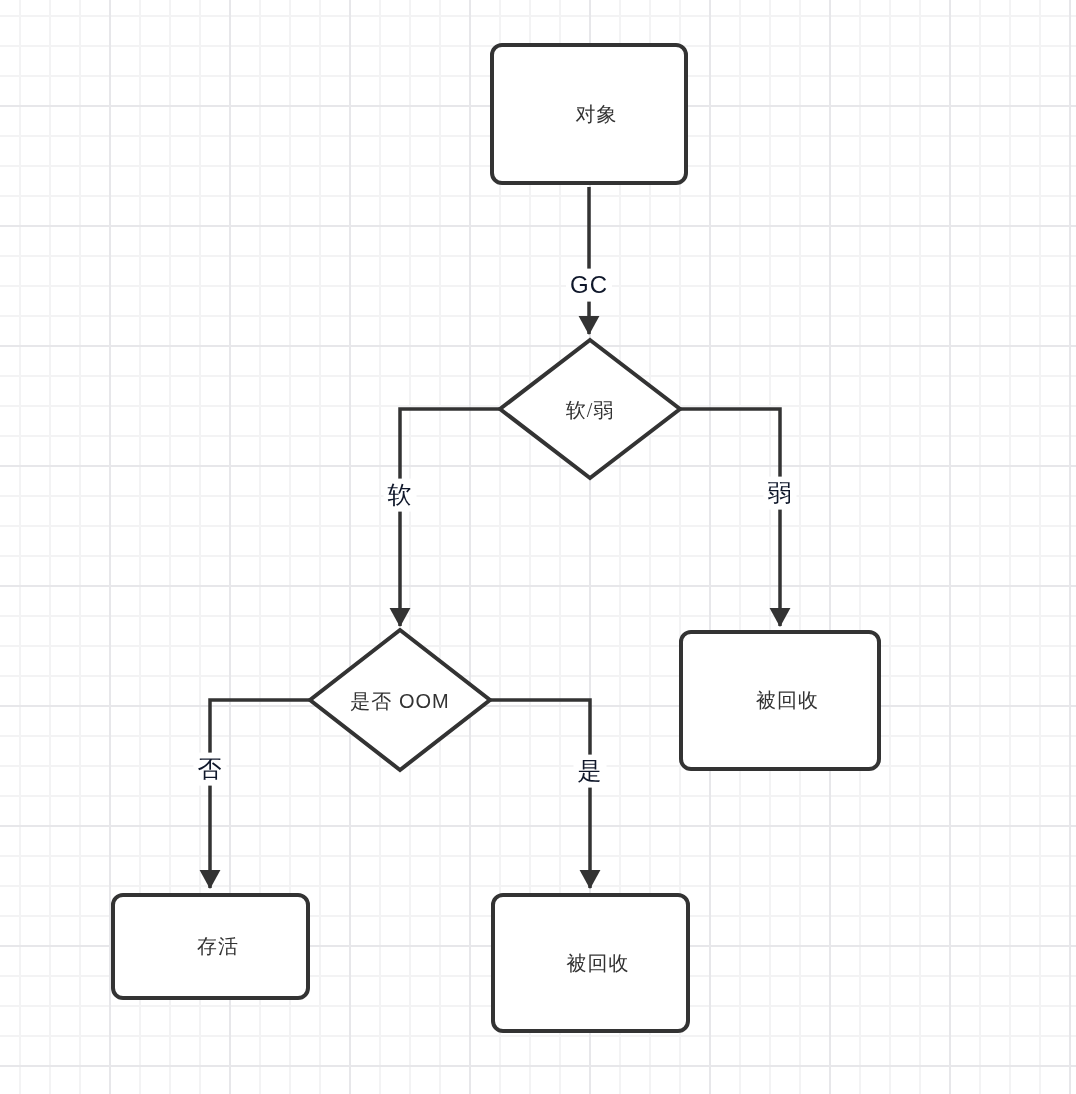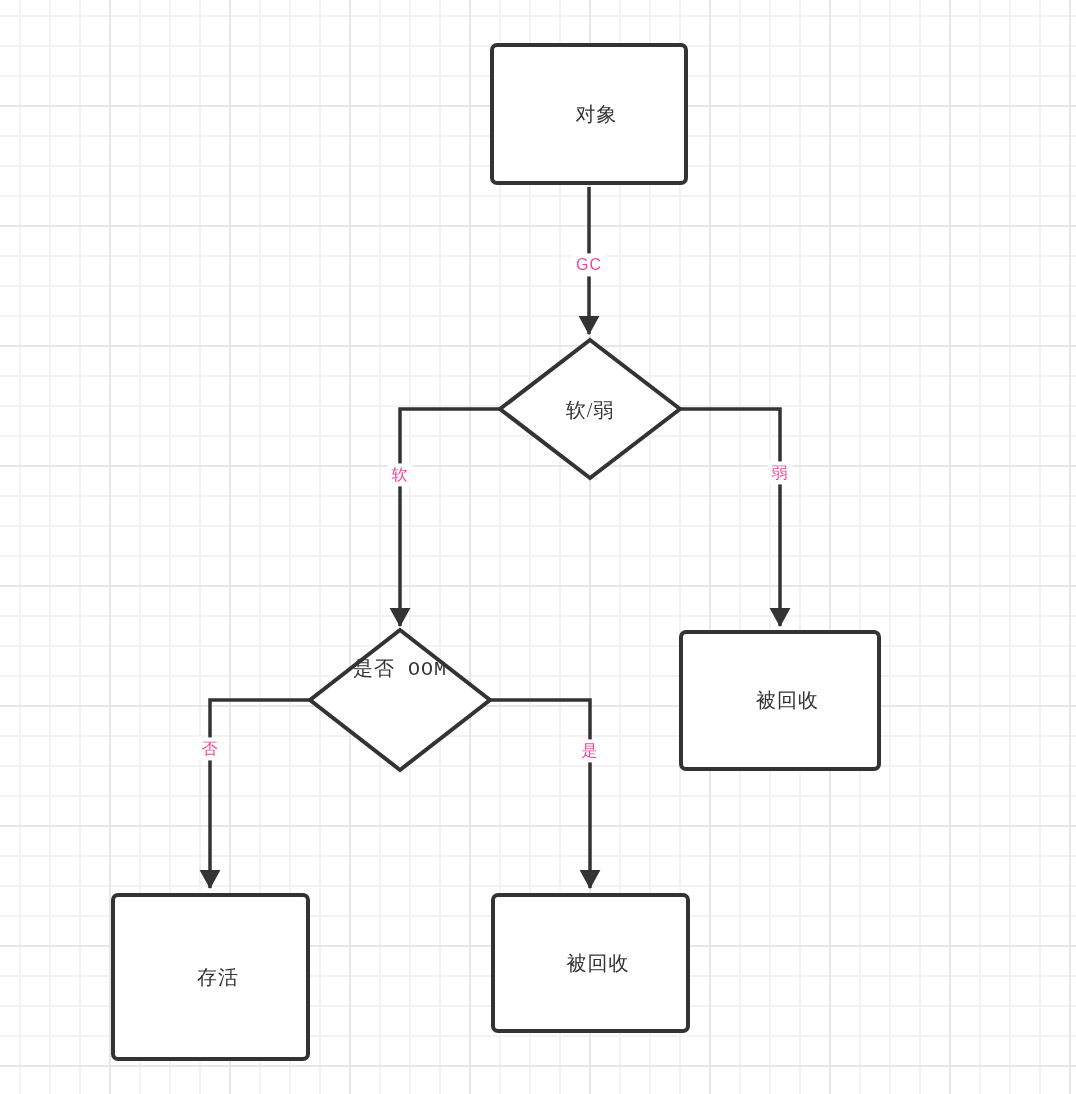--- a/index.html
+++ b/index.html
@@ -38,21 +38,21 @@
     fill: #ffffff;
     stroke: #333333;
     stroke-width: 4;
     stroke-linejoin: miter;
   }
   .rect-node {
     position: absolute;
     box-sizing: border-box;
     background: #ffffff;
     border: 4px solid #333333;
-    border-radius: 7px;
+    border-radius: 12px;
     display: flex;
     align-items: center;
     justify-content: center;
     padding-left: 15px;
   }
   .node-label {
     font-size: 20px;
     color: #333333;
     letter-spacing: 1px;
     white-space: nowrap;
@@ -61,27 +61,28 @@
     position: absolute;
     transform: translate(-50%, -50%);
     font-size: 20px;
     color: #333333;
     letter-spacing: 1px;
     white-space: nowrap;
   }
   .edge-label {
     position: absolute;
     transform: translate(-50%, -50%);
-    font-size: 16px;
-    color: #ec4899;
+    font-size: 24px;
+    color: #0f172a;
     background: #ffffff;
     padding: 2px 4px;
     letter-spacing: 1px;
     white-space: nowrap;
     line-height: 1.2;
+    margin-top: 20px;
   }
 </style>
 </head>
 <body>
 
 <div class="canvas">
 
   <svg class="overlay" viewBox="0 0 1076 1094">
     <defs>
       <marker id="arrowhead" viewBox="0 0 12 12" refX="10.5" refY="6" markerWidth="6.5" markerHeight="6.5" orient="auto">
@@ -100,30 +101,30 @@
   </svg>
 
   <div class="rect-node" style="left:490px; top:43px; width:198px; height:142px;">
     <span class="node-label">对象</span>
   </div>
 
   <div class="rect-node" style="left:679px; top:630px; width:202px; height:141px;">
     <span class="node-label">被回收</span>
   </div>
 
-  <div class="rect-node" style="left:111px; top:893px; width:199px; height:168px;">
+  <div class="rect-node" style="left:111px; top:893px; width:199px; height:107px;">
     <span class="node-label">存活</span>
   </div>
 
   <div class="rect-node" style="left:491px; top:893px; width:199px; height:140px;">
     <span class="node-label">被回收</span>
   </div>
 
   <div class="diamond-label" style="left:590px; top:410px;font-family:Liberation Serif, serif;">软/弱</div>
-  <div class="diamond-label" style="left:400px; top:668px;font-family:Liberation Mono, monospace;">是否 OOM</div>
+  <div class="diamond-label" style="left:400px; top:701px;">是否 OOM</div>
 
   <div class="edge-label" style="left:589px; top:265px;">GC</div>
   <div class="edge-label" style="left:400px; top:475px;">软</div>
   <div class="edge-label" style="left:780px; top:473px;">弱</div>
   <div class="edge-label" style="left:210px; top:749px;">否</div>
   <div class="edge-label" style="left:590px; top:751px;">是</div>
 
 </div>
 
 </body></html>

